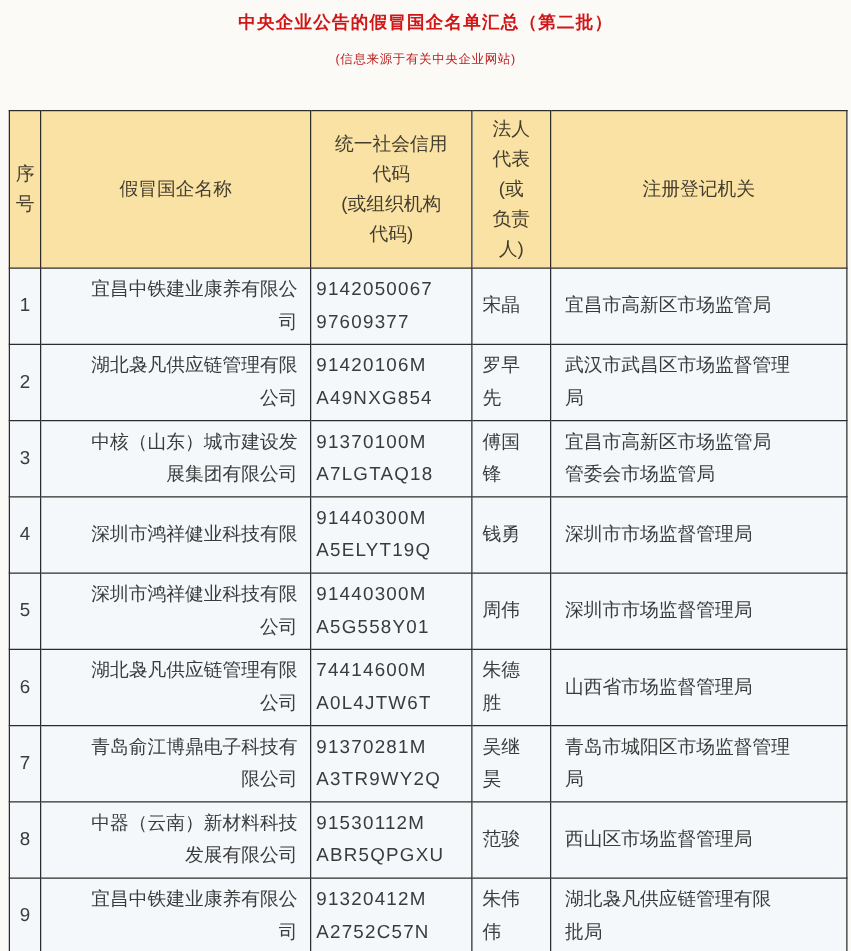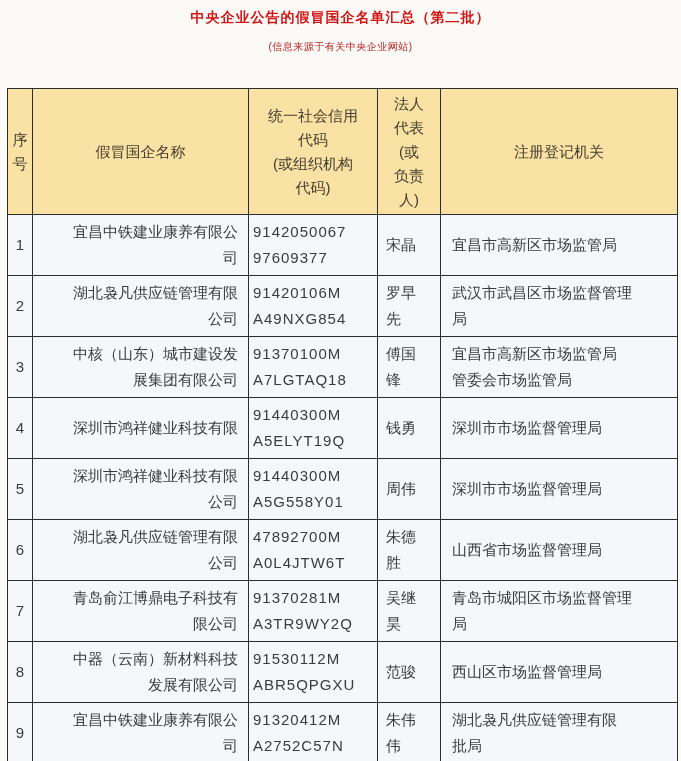--- a/index.html
+++ b/index.html
@@ -161,21 +161,21 @@
 公司</td>
       <td class="cell-code">91440300M
 A5G558Y01</td>
       <td class="cell-legal">周伟</td>
       <td class="cell-registry">深圳市市场监督管理局</td>
     </tr>
     <tr>
       <td class="cell-index">6</td>
       <td class="cell-name">湖北袅凡供应链管理有限
 公司</td>
-      <td class="cell-code">47892700M
+      <td class="cell-code">74414600M
 A0L4JTW6T</td>
       <td class="cell-legal">朱德
 胜</td>
       <td class="cell-registry">山西省市场监督管理局</td>
     </tr>
     <tr>
       <td class="cell-index">7</td>
       <td class="cell-name">青岛俞江博鼎电子科技有
 限公司</td>
       <td class="cell-code">91370281M

